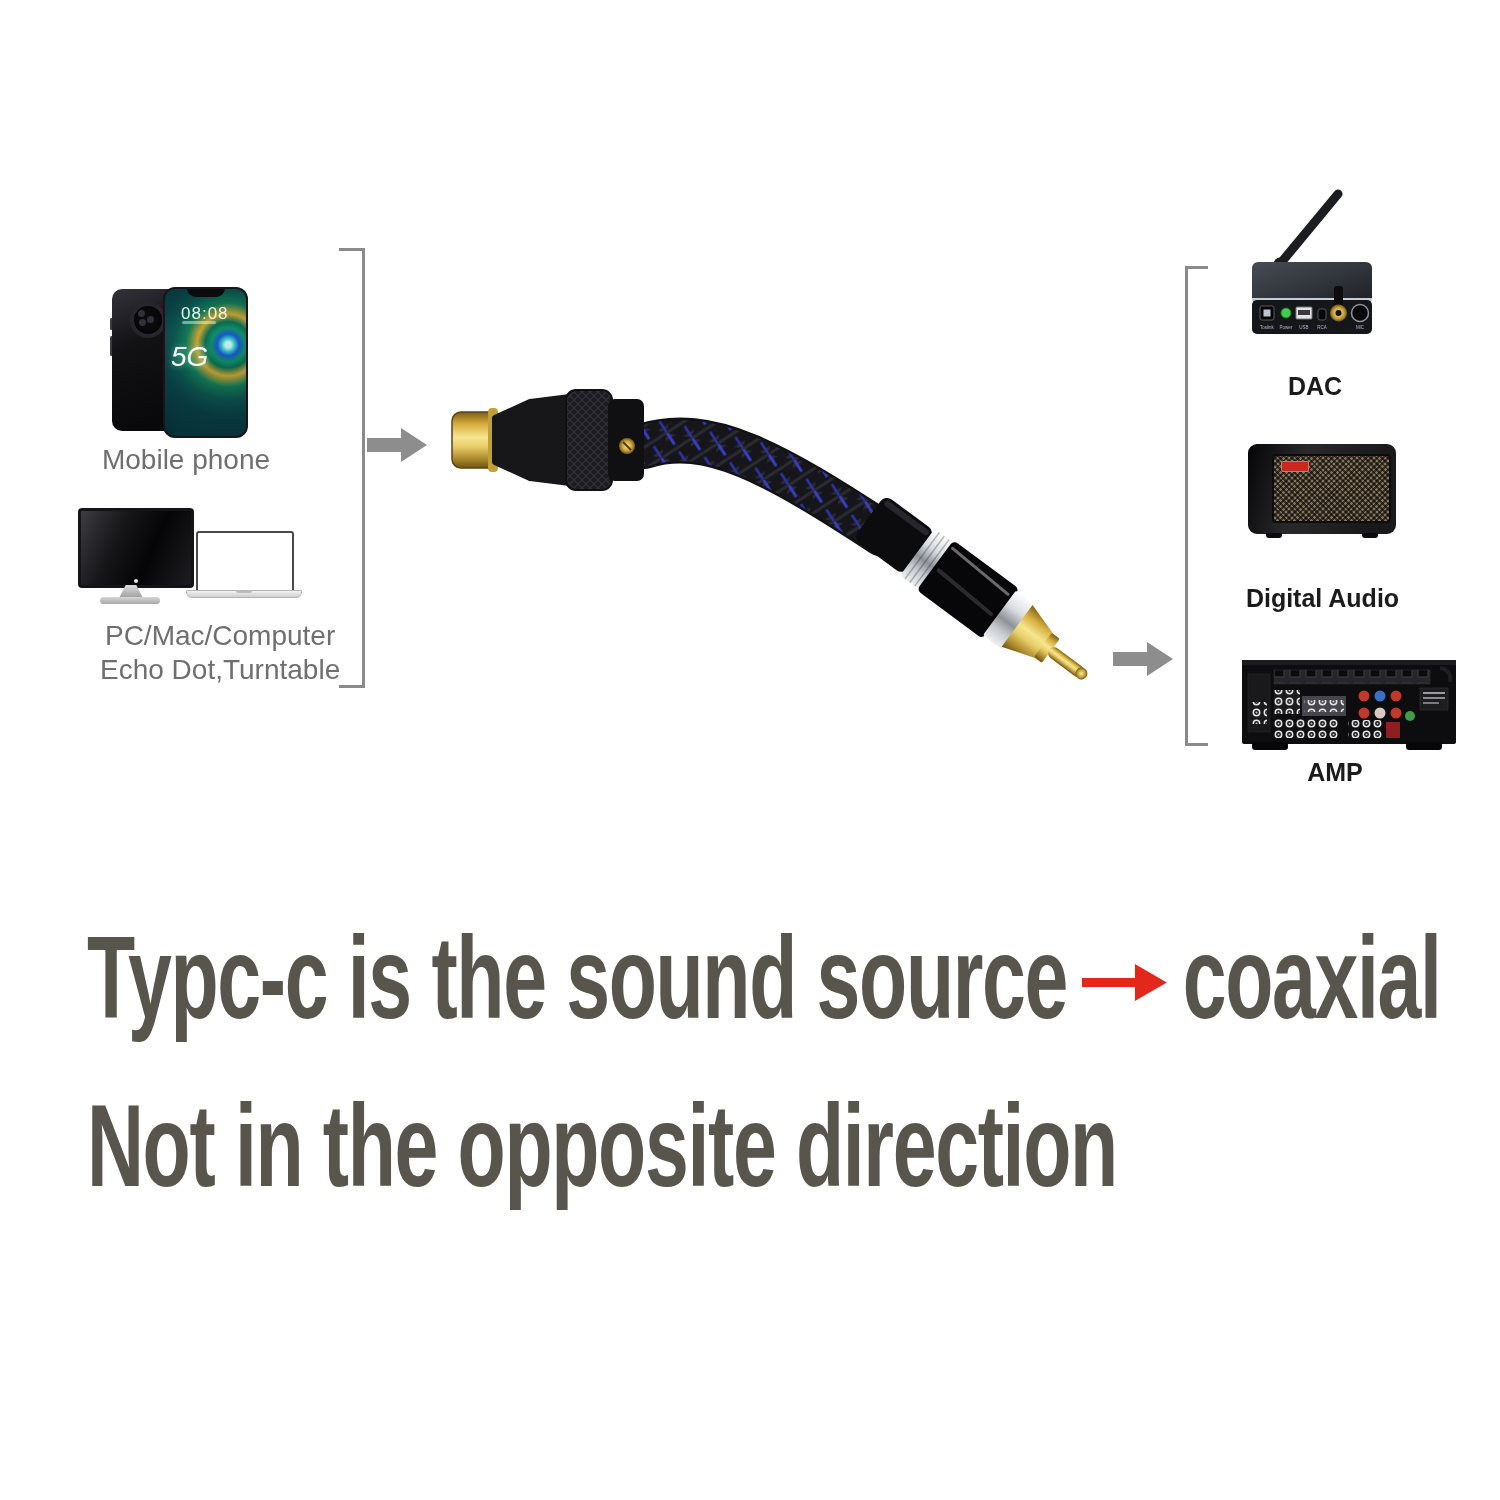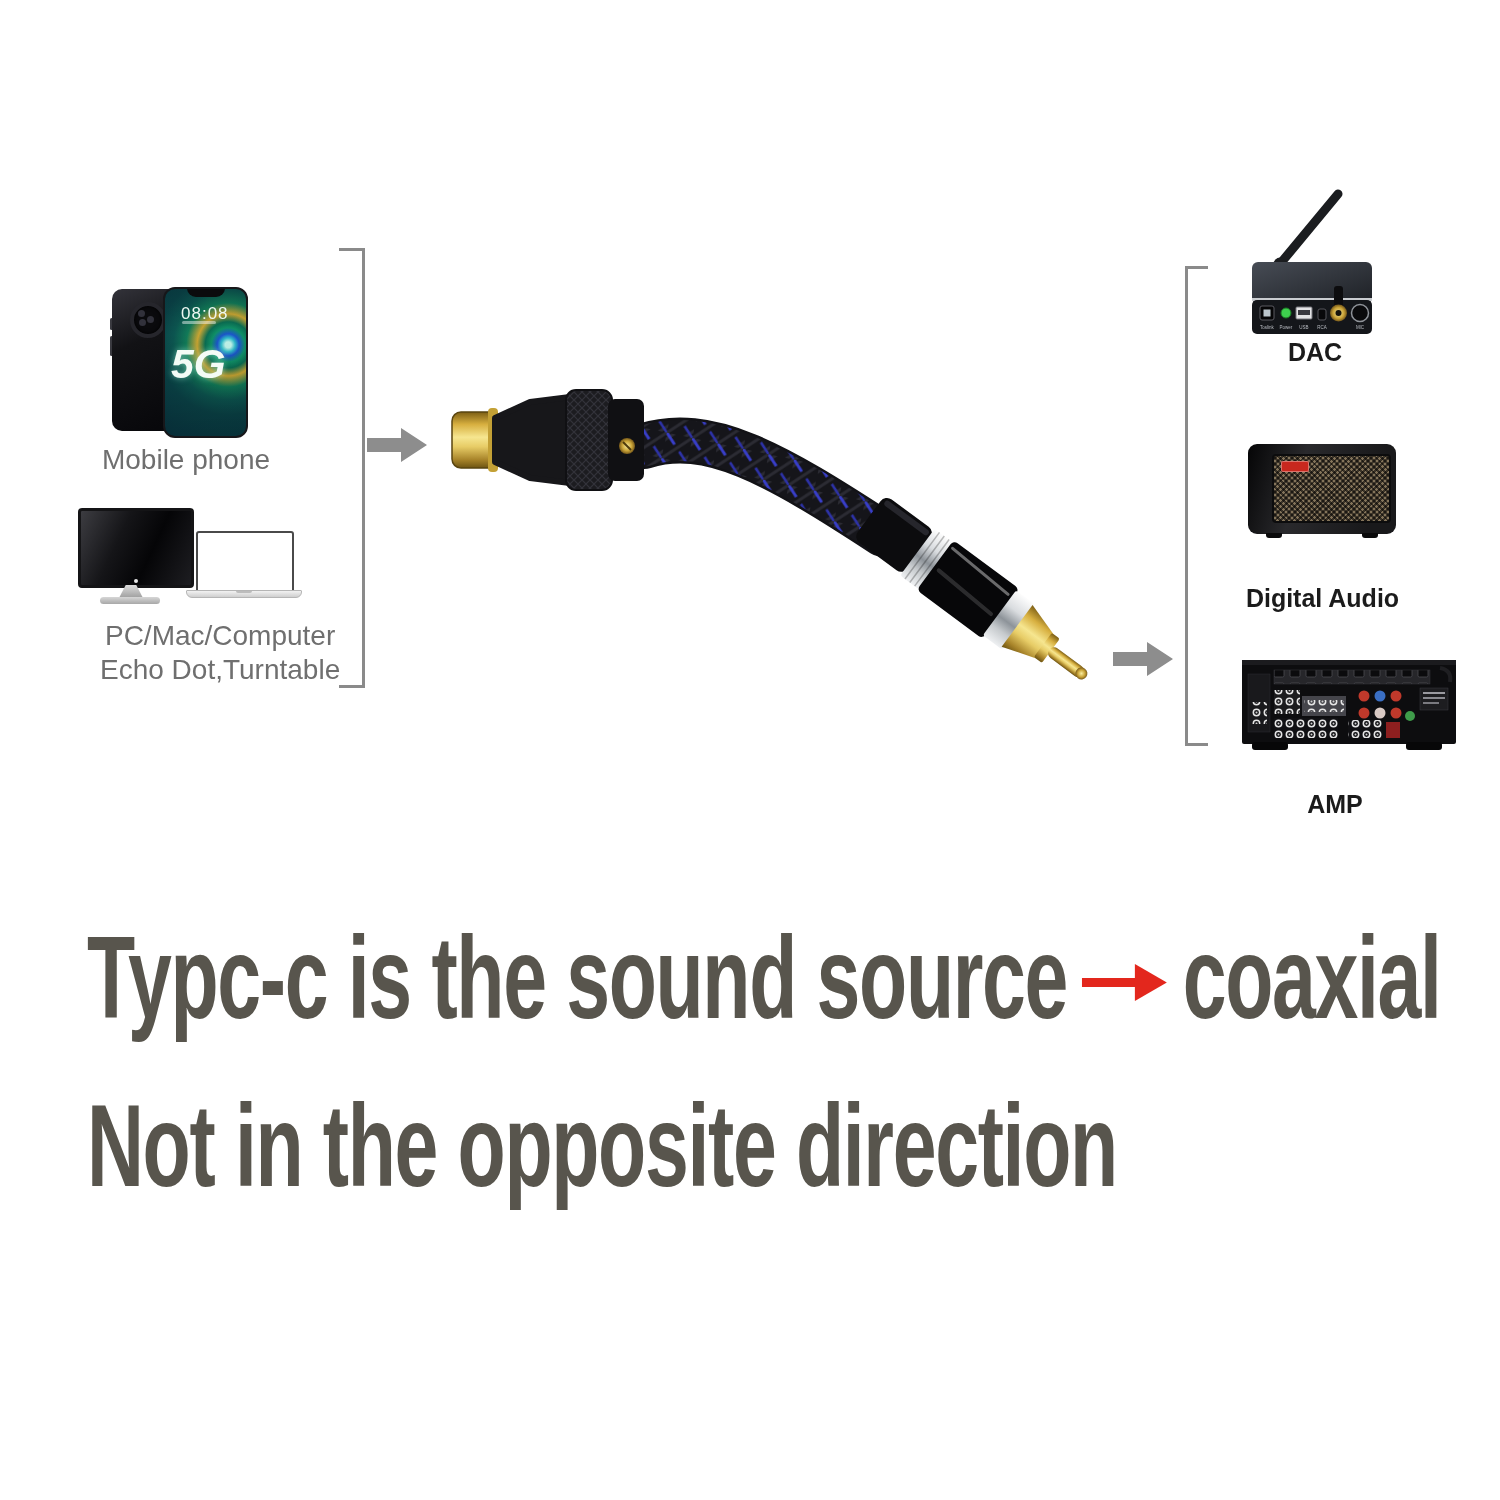--- a/index.html
+++ b/index.html
@@ -18,21 +18,21 @@
     overflow:hidden;
     background:
       linear-gradient(180deg,rgba(0,0,0,.12),rgba(0,0,0,0) 30%,rgba(0,0,0,.18) 95%),
       radial-gradient(circle at 78% 38%, #bff2e9 0 3px, #2fb9c9 7px, #1b55c9 11px,
         #0f8f66 17px, #0a6d52 23px, #c8a432 31px, #117a58 42px, #0c5550 55px,
         #0a4348 70px, #083744 100%);}
   .notch{position:absolute;left:50%;top:-1px;transform:translateX(-50%);width:38px;height:9px;
     background:#0b0b0d;border-radius:0 0 9px 9px;}
   .scr-time{position:absolute;left:16px;top:15px;font-size:17px;font-weight:normal;color:#eef8f2;letter-spacing:1px;}
   .scr-sub{position:absolute;left:17px;top:32px;width:34px;height:3px;background:rgba(255,255,255,.45);border-radius:2px;}
-  .scr-5g{position:absolute;left:6px;top:52px;font-size:41px;font-weight:bold;font-style:italic;
+  .scr-5g{position:absolute;left:6px;top:52px;font-size:28px;font-weight:normal;font-style:italic;
     color:#f4fbf6;text-shadow:0 0 6px rgba(180,255,230,.55);}
   .dev-label{color:#6f6f6f;font-size:28px;text-align:center;}
   .monitor{left:78px;top:508px;width:110px;height:74px;border:3px solid #141416;border-radius:4px;
     background:linear-gradient(115deg,#3c3c41 0%,#151518 35%,#050507 62%,#1d1d21 100%);}
   .mon-led{position:absolute;left:50%;bottom:2px;transform:translateX(-50%);width:4px;height:4px;border-radius:50%;background:#e8e8e8;}
   .mon-stand{left:119px;top:585px;width:24px;height:13px;background:linear-gradient(#dcdcdc,#9e9e9e);
     clip-path:polygon(28% 0,72% 0,100% 100%,0 100%);}
   .mon-base{left:100px;top:597px;width:60px;height:7px;border-radius:4px;background:linear-gradient(#d6d6d6,#a8a8a8);}
   .lap-screen{left:196px;top:531px;width:94px;height:59px;background:#ffffff;border:2px solid #4a4a4a;border-radius:3px 3px 0 0;}
   .lap-base{left:186px;top:590px;width:114px;height:6px;background:linear-gradient(#f2f2f2,#cfcfcf);
@@ -202,21 +202,21 @@
       <rect x="88" y="102" width="9" height="24" rx="3" fill="#0c0c0e"></rect>
       <circle cx="92.5" cy="129" r="8.5" fill="url(#dacGold)"></circle>
       <circle cx="92.5" cy="129" r="3" fill="#15130c"></circle>
       <circle cx="114" cy="129" r="8.5" fill="#0a0a0c" stroke="#8f9399" stroke-width="1.5"></circle>
       <text x="21" y="145" font-size="4.5" fill="#b9bcc2" text-anchor="middle">Toslink</text>
       <text x="40" y="145" font-size="4.5" fill="#b9bcc2" text-anchor="middle">Power</text>
       <text x="58" y="145" font-size="4.5" fill="#b9bcc2" text-anchor="middle">USB</text>
       <text x="76" y="145" font-size="4.5" fill="#b9bcc2" text-anchor="middle">RCA</text>
       <text x="114" y="145" font-size="4.5" fill="#b9bcc2" text-anchor="middle">MIC</text>
     </svg>
-    <div class="abs rdev-label" style="left:1250px;top:338px;width:130px;">DAC</div>
+    <div class="abs rdev-label" style="left:1250px;top:372px;width:130px;">DAC</div>
 
     <div class="abs speaker">
       <div class="spk-grille">
         <div class="spk-badge"></div>
       </div>
       <span class="spk-foot" style="left:18px;"></span>
       <span class="spk-foot" style="right:18px;"></span>
     </div>
     <div class="abs rdev-label" style="left:1240px;top:556px;width:165px;margin-top:28px;">Digital Audio</div>
 
@@ -253,21 +253,21 @@
       <rect x="183" y="40" width="22" height="2" fill="#9a9aa0"></rect>
         <rect x="183" y="45" width="22" height="2" fill="#8a8a90"></rect>
         <rect x="183" y="50" width="16" height="2" fill="#7a7a80"></rect>
       <rect x="108" y="68" width="34" height="18" fill="#101013"></rect>
         <rect x="108" y="68" width="34" height="18" fill="url(#dotsT)"></rect>
       <rect x="146" y="70" width="14" height="16" fill="#8d1f1f"></rect>
       <path d="M200 16 q 12 2 10 14" stroke="#1f1f22" stroke-width="4" fill="none"></path>
       <rect x="12" y="90" width="36" height="8" rx="3" fill="#070708"></rect>
       <rect x="166" y="90" width="36" height="8" rx="3" fill="#070708"></rect>
     </svg>
-    <div class="abs rdev-label" style="left:1270px;top:758px;width:130px;margin-top:32px;">AMP</div>
+    <div class="abs rdev-label" style="left:1270px;top:758px;width:130px;">AMP</div>
   </div>
 
   <div class="abs caption" style="left:87px;top:920px;">
     <span>Typc-c is the sound source</span><svg class="cap-arrow" width="126" height="46">
         <rect x="0" y="19" width="82" height="9" fill="#e3271d"></rect>
         <polygon points="78,5 125,23.5 78,42" fill="#e3271d"></polygon>
       </svg><span>coaxial</span>
   </div>
   <div class="abs caption" style="left:87px;top:1088px;">
     <span>Not in the opposite direction</span>

